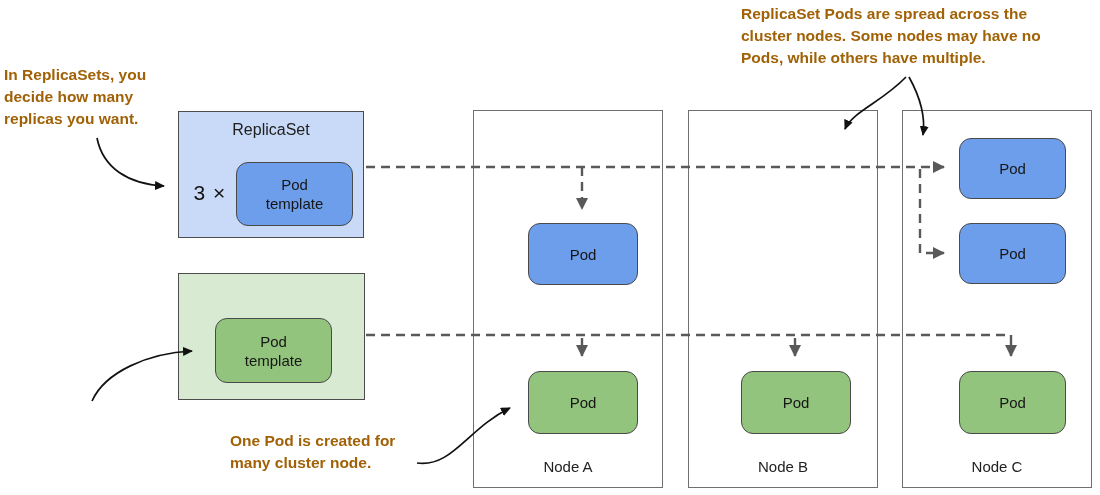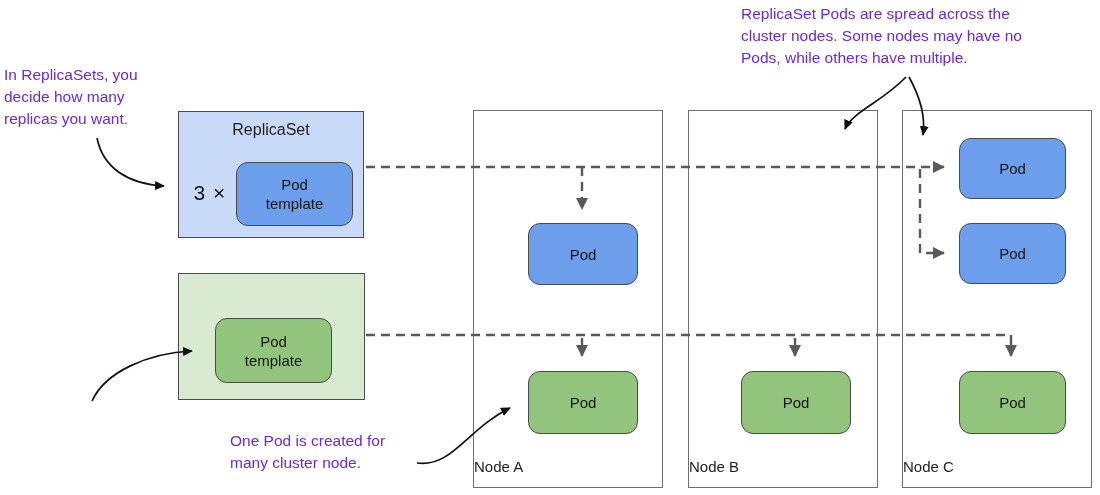--- a/index.html
+++ b/index.html
@@ -2,41 +2,41 @@
 <html><head>
 <meta charset="utf-8">
 <style>
   html,body{margin:0;padding:0;background:#fff;}
   #stage{
     position:relative;width:1100px;height:495px;background:#fff;overflow:hidden;
     font-family:"Liberation Sans",sans-serif;color:#1b1b1b;
   }
   .abs{position:absolute;}
   .note{
-    font-weight:normal;font-size:15.5px;line-height:22px;white-space:pre-line;color:#6d28d9;
+    font-weight:bold;font-size:15.5px;line-height:22px;white-space:pre-line;color:#a16207;
   }
   .outer-box{
     position:absolute;border:1.6px solid #4c4c4c;box-sizing:border-box;
   }
   .outer-title{
     position:absolute;top:9px;left:0;width:100%;text-align:center;font-size:16px;color:#202020;
   }
   .pod{
     position:absolute;border:1.6px solid #4a4a4a;border-radius:12px;box-sizing:border-box;
     display:flex;align-items:center;justify-content:center;
     font-size:15px;text-align:center;white-space:pre-line;line-height:19px;color:#161616;
   }
   .pod.blue{background:#6d9eeb;}
   .pod.green{background:#93c47d;}
   .node{
     position:absolute;top:110px;width:190px;height:378px;background:#fff;
     border:1.2px solid #6f6f6f;box-sizing:border-box;
   }
   .node-label{
-    position:absolute;top:347px;left:0;width:100%;font-size:15px;color:#222;
+    position:absolute;top:347px;left:0;width:100%;text-align:center;font-size:15px;color:#222;
   }
   .count{
     position:absolute;font-size:21px;color:#111;letter-spacing:1px;
   }
   svg.overlay{position:absolute;left:0;top:0;pointer-events:none;}
 </style>
 </head>
 <body>
 
 <div id="stage">

